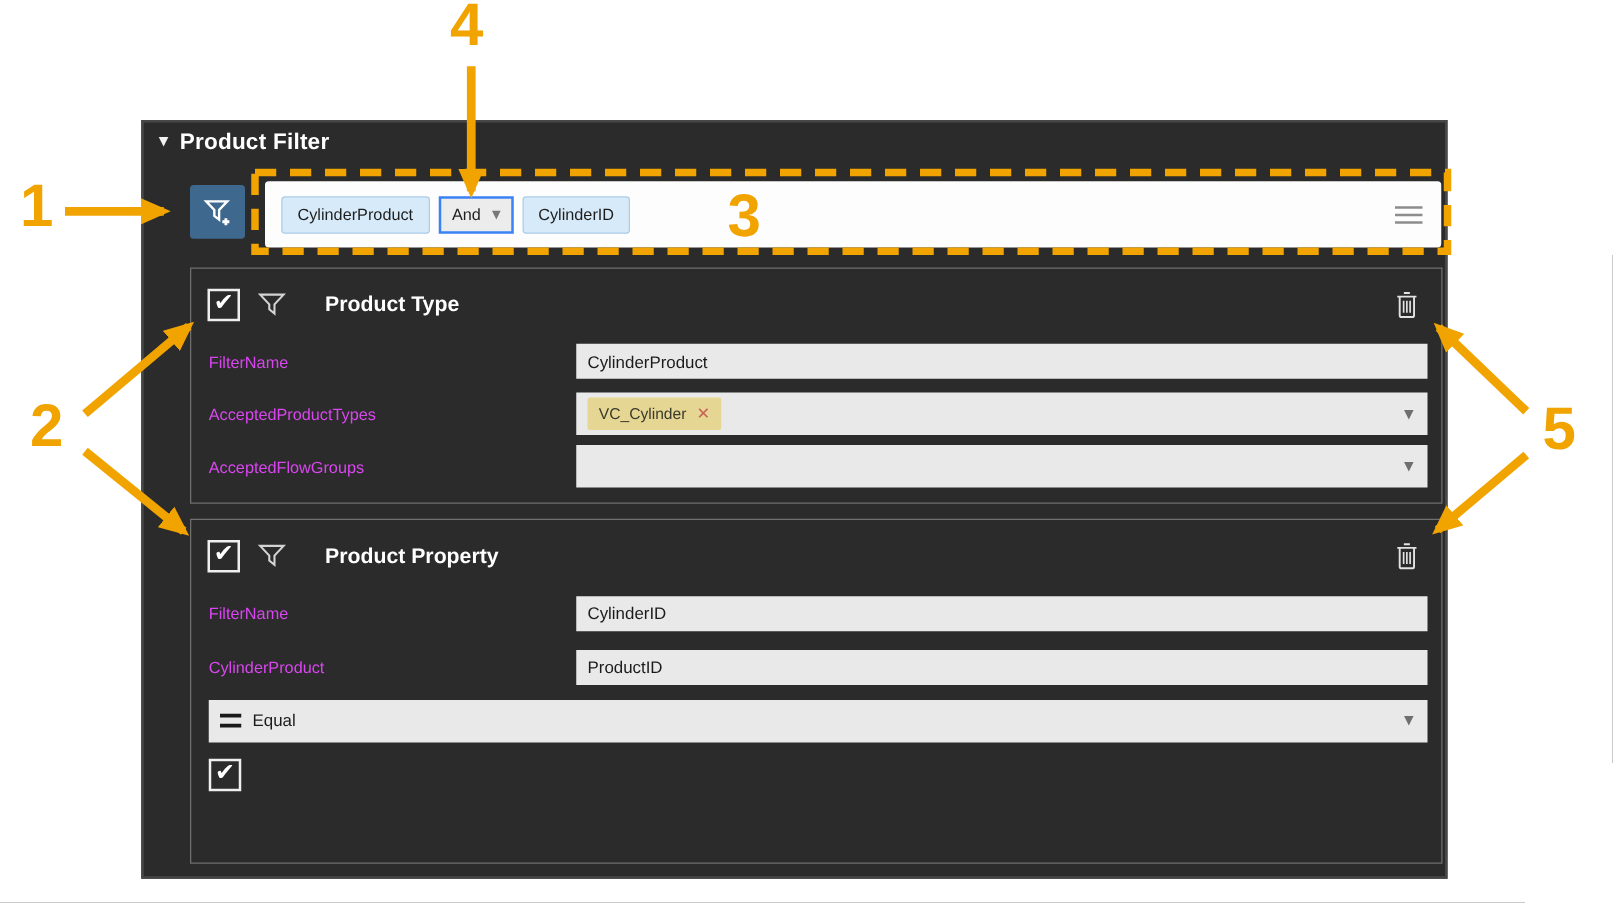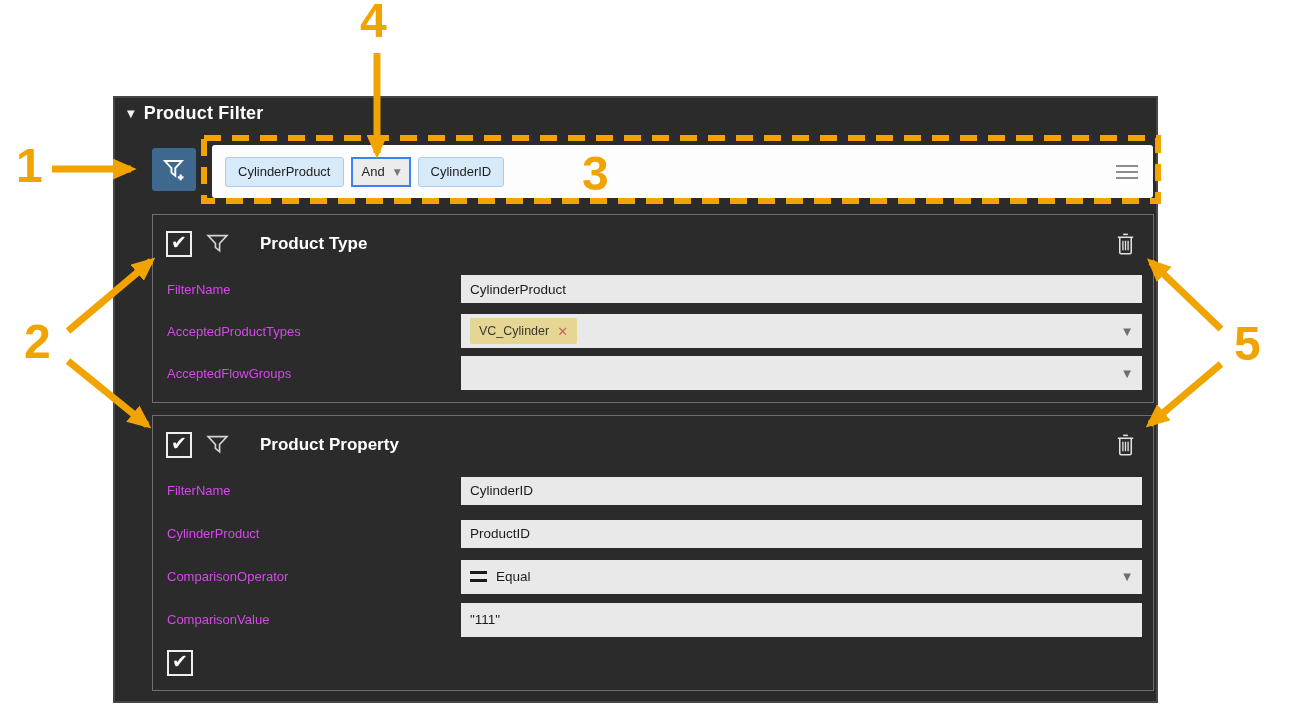--- a/index.html
+++ b/index.html
@@ -191,31 +191,24 @@
           <span>CylinderID</span>
         </div>
       </div>
       <div class="row">
         <span class="row-label">CylinderProduct</span>
         <div class="field">
           <span>ProductID</span>
         </div>
       </div>
       <div class="row">
-        <span class="row-label">ComparisonOperator</span>
         <div class="field tall">
           <span class="equals-icon"></span>
           <span>Equal</span>
           <span class="caret">▼</span>
-        </div>
-      </div>
-      <div class="row">
-        <span class="row-label">ComparisonValue</span>
-        <div class="field tall">
-          <span>"111"</span>
         </div>
       </div>
       <div class="row">
         <div class="checkbox inline-checkbox">
           <span class="check-glyph">✔</span>
         </div>
       </div>
     </div>
   </div>
 </div>

